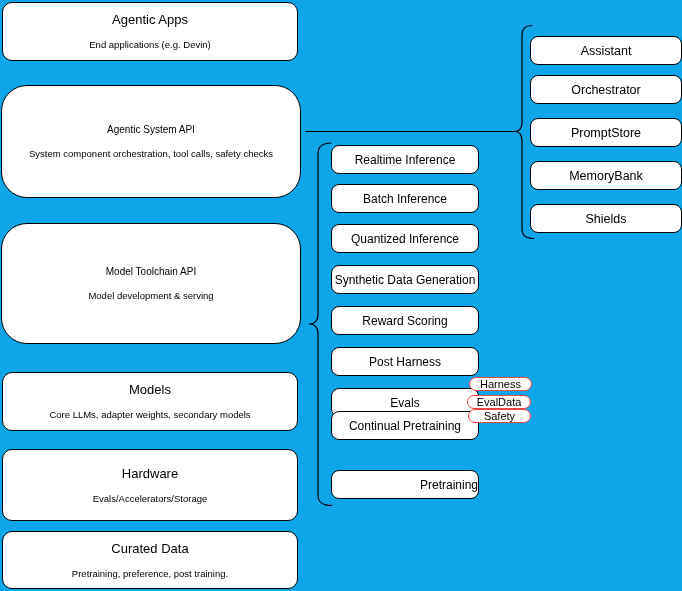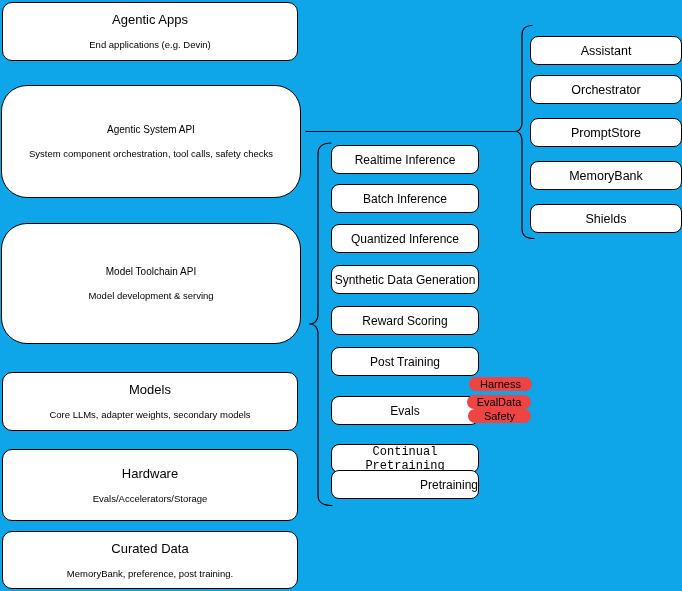--- a/index.html
+++ b/index.html
@@ -13,21 +13,21 @@
     text-align:center;
   }
   .lbox{left:2px;width:296px;border-radius:10px;}
   .lbox.big{left:1px;width:300px;border-radius:26px;}
   .title{font-size:13px;line-height:1.25;}
   .big .title{font-size:10px;}
   .subtitle{font-size:9.5px;line-height:1.2;margin-top:11px;}
   .mbox{left:331px;width:148px;height:29px;border-radius:8px;font-size:12px;}
   .rbox{left:530px;width:152px;height:29px;border-radius:8px;font-size:12.5px;}
   .pill{
-    position:absolute;box-sizing:border-box;border:7px solid #ef4444;background:#fff;
+    position:absolute;box-sizing:border-box;border:1px solid #ef4444;background:#fff;
     border-radius:8px;font-size:11px;line-height:12px;
     display:flex;align-items:center;justify-content:center;text-align:center;
   }
   .wires{position:absolute;left:0;top:0;pointer-events:none;}
 </style>
 </head>
 <body>
 
 <div class="canvas">
 
@@ -57,45 +57,45 @@
     <div class="subtitle">Core LLMs, adapter weights, secondary models</div>
   </div>
 
   <div class="box lbox" style="top:449px;height:72px;">
     <div class="title">Hardware</div>
     <div class="subtitle">Evals/Accelerators/Storage</div>
   </div>
 
   <div class="box lbox" style="top:531px;height:58px;">
     <div class="title">Curated Data</div>
-    <div class="subtitle">MemoryBank, preference, post training.</div>
+    <div class="subtitle">Pretraining, preference, post training.</div>
   </div>
 
   <div class="box mbox" style="top:145px;">
     <span>Realtime Inference</span>
   </div>
   <div class="box mbox" style="top:184px;">
     <span>Batch Inference</span>
   </div>
   <div class="box mbox" style="top:224px;">
     <span>Quantized Inference</span>
   </div>
   <div class="box mbox" style="top:265px;">
     <span>Synthetic Data Generation</span>
   </div>
   <div class="box mbox" style="top:306px;">
     <span>Reward Scoring</span>
   </div>
   <div class="box mbox" style="top:347px;">
-    <span>Post Training</span>
+    <span>Post Harness</span>
   </div>
-  <div class="box mbox" style="top:388px;margin-top:8px;">
+  <div class="box mbox" style="top:388px;">
     <span>Evals</span>
   </div>
-  <div class="box mbox" style="top:444px;font-family:Liberation Mono, monospace;">
+  <div class="box mbox" style="top:411px;">
     <span>Continual Pretraining</span>
   </div>
   <div class="box mbox" style="top:470px;align-items:flex-end;">
     <span>Pretraining</span>
   </div>
 
   <div class="pill" style="left:469px;top:377px;width:63px;height:14px;">
     <span>Harness</span>
   </div>
   <div class="pill" style="left:467px;top:395px;width:64px;height:14px;">

